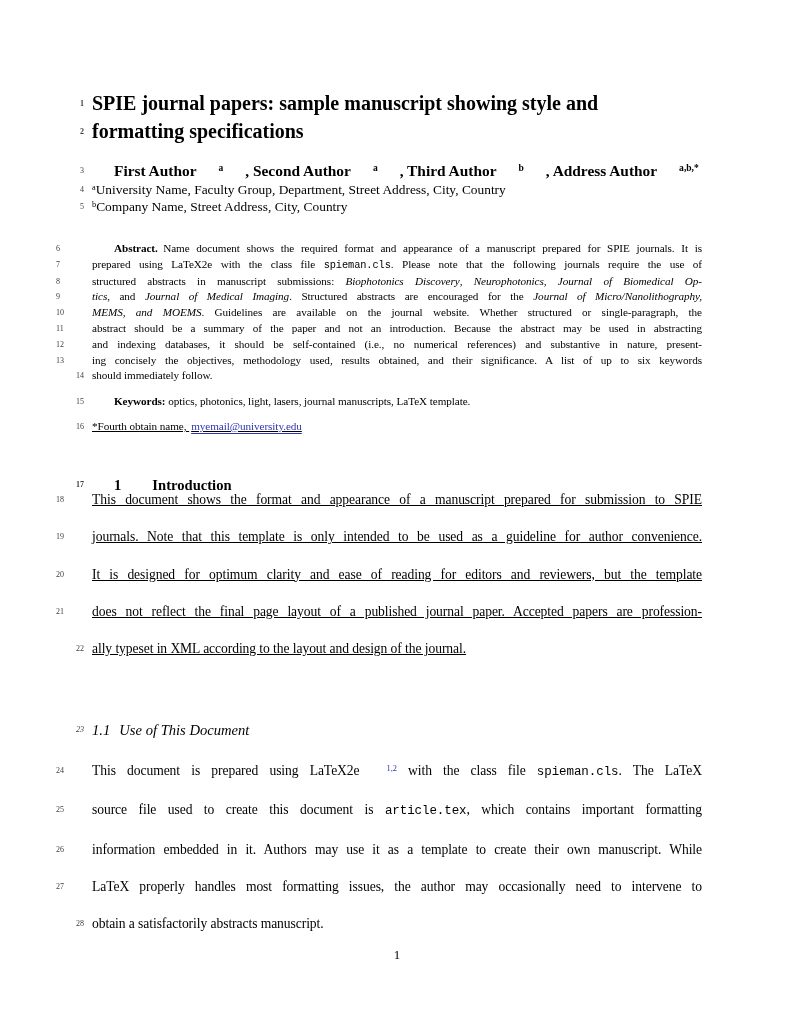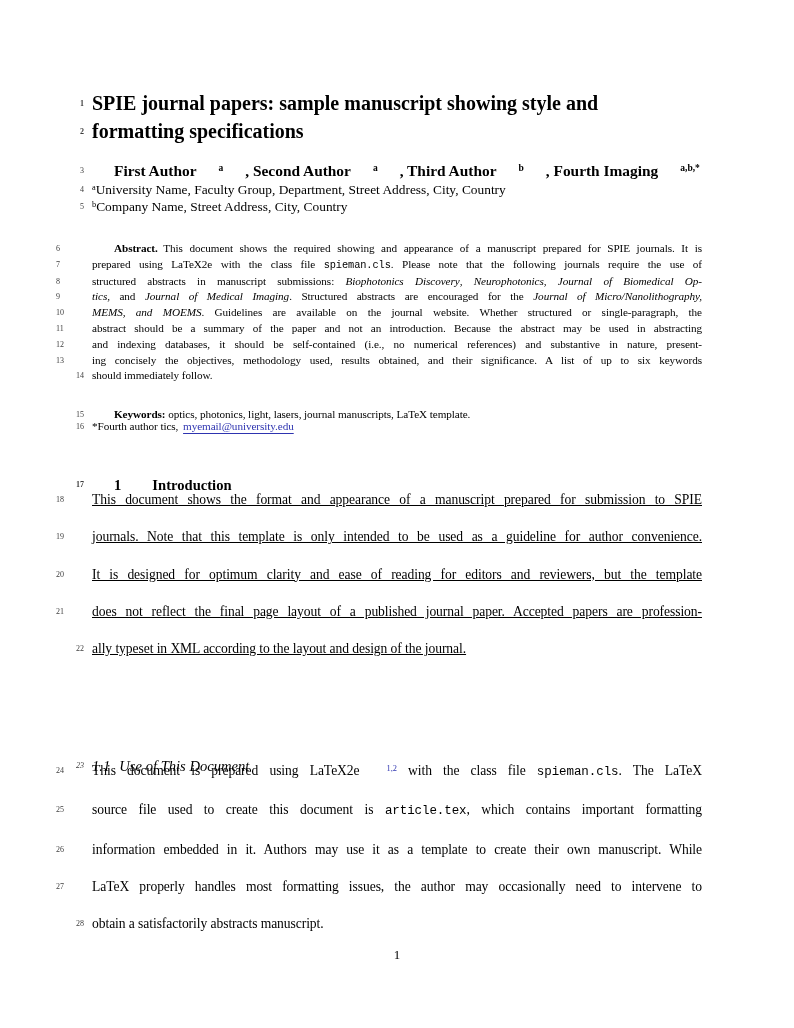--- a/index.html
+++ b/index.html
@@ -26,21 +26,21 @@
     color: var(--linenum, #3d3d3d);
     line-height: inherit;
     font-family: "Liberation Serif", serif;
   }
   
   .b-title   { font-size: 20px;  line-height: 27.5px; font-weight: bold; }
   .b-authors { font-size: 13.4px; line-height: 17.4px; }
   .b-authors .line:first-child { font-size: 15.4px; line-height: 20px; }
   .b-abstract { font-size: 11.2px; line-height: 15.8px; letter-spacing: -0.08px; }
   .b-h1   { font-size: 14.6px; line-height: 18px; font-weight: bold; }
-  .b-h2   { font-size: 14.6px; line-height: 18px; font-style: italic; margin-top: 36px; }
+  .b-h2   { font-size: 14.6px; line-height: 18px; font-style: italic; }
   .b-body { font-size: 13.6px; line-height: 37.3px; letter-spacing: -0.08px; }
   
   .seg-b { font-weight: bold; margin-left: 22px; }
   .seg-i { font-style: italic; }
   .seg-m { font-family: "Liberation Mono", "DejaVu Sans Mono", monospace; font-size: 0.92em; margin-top: 28px; }
   .seg-sup { font-size: 0.62em; position: relative; top: -0.48em; line-height: 1; letter-spacing: 0; }
   .seg-link {
     color: var(--link, #2e34b0);
     text-decoration: underline;
     text-decoration-thickness: 1px;
@@ -61,40 +61,40 @@
 </head>
 <body>
 
 <div class="page">
   <div id="blocks-host">
       <div class="block b-title" style="top: 90px;">
         <div class="line"><span class="num">1</span><span class="">SPIE journal papers: sample manuscript showing style and</span></div>
         <div class="line"><span class="num">2</span><span class="">formatting specifications</span></div>
       </div>
       <div class="block b-authors" style="top: 161px;">
-        <div class="line"><span class="num">3</span><span class="seg-b">First Author</span><span class="seg-b seg-sup">a</span><span class="seg-b">, Second Author</span><span class="seg-b seg-sup">a</span><span class="seg-b">, Third Author</span><span class="seg-b seg-sup">b</span><span class="seg-b">, Fourth Imaging</span><span class="seg-b seg-sup">a,b,*</span></div>
+        <div class="line"><span class="num">3</span><span class="seg-b">First Author</span><span class="seg-b seg-sup">a</span><span class="seg-b">, Second Author</span><span class="seg-b seg-sup">a</span><span class="seg-b">, Third Author</span><span class="seg-b seg-sup">b</span><span class="seg-b">, Address Author</span><span class="seg-b seg-sup">a,b,*</span></div>
         <div class="line"><span class="num">4</span><span class="seg-sup">a</span><span class="">University Name, Faculty Group, Department, Street Address, City, Country</span></div>
         <div class="line"><span class="num">5</span><span class="seg-sup">b</span><span class="">Company Name, Street Address, City, Country</span></div>
       </div>
       <div class="block b-abstract" style="top: 241px;">
-        <div class="line full"><span class="num">6</span><span class="seg-b">Abstract.</span><span class=""> This document shows the required showing and appearance of a manuscript prepared for SPIE journals. It is</span></div>
+        <div class="line full"><span class="num">6</span><span class="seg-b">Abstract.</span><span class=""> Name document shows the required format and appearance of a manuscript prepared for SPIE journals. It is</span></div>
         <div class="line full"><span class="num">7</span><span class="">prepared using LaTeX2e with the class file </span><span class="seg-m">spieman.cls</span><span class="">. Please note that the following journals require the use of</span></div>
         <div class="line full"><span class="num">8</span><span class="">structured abstracts in manuscript submissions: </span><span class="seg-i">Biophotonics Discovery</span><span class="">, </span><span class="seg-i">Neurophotonics</span><span class="">, </span><span class="seg-i">Journal of Biomedical Op-</span></div>
         <div class="line full"><span class="num">9</span><span class="seg-i">tics</span><span class="">, and </span><span class="seg-i">Journal of Medical Imaging</span><span class="">. Structured abstracts are encouraged for the </span><span class="seg-i">Journal of Micro/Nanolithography,</span></div>
         <div class="line full"><span class="num">10</span><span class="seg-i">MEMS, and MOEMS</span><span class="">. Guidelines are available on the journal website. Whether structured or single-paragraph, the</span></div>
         <div class="line full"><span class="num">11</span><span class="">abstract should be a summary of the paper and not an introduction. Because the abstract may be used in abstracting</span></div>
         <div class="line full"><span class="num">12</span><span class="">and indexing databases, it should be self-contained (i.e., no numerical references) and substantive in nature, present-</span></div>
         <div class="line full"><span class="num">13</span><span class="">ing concisely the objectives, methodology used, results obtained, and their significance. A list of up to six keywords</span></div>
         <div class="line"><span class="num">14</span><span class="">should immediately follow.</span></div>
       </div>
-      <div class="block b-abstract" style="top: 407px;">
+      <div class="block b-abstract" style="top: 394px;">
         <div class="line"><span class="num">15</span><span class="seg-b">Keywords:</span><span class=""> optics, photonics, light, lasers, journal manuscripts, LaTeX template.</span></div>
       </div>
-      <div class="block b-abstract" style="top: 419px;">
-        <div class="line"><span class="num">16</span><span class="">*Fourth author tics, </span><span class="seg-link">myemail@university.edu</span></div>
+      <div class="block b-abstract" style="top: 419px; text-decoration: underline;">
+        <div class="line"><span class="num">16</span><span class="">*Fourth obtain name, </span><span class="seg-link">myemail@university.edu</span></div>
       </div>
       <div class="block b-h1" style="top: 476px;">
         <div class="line"><span class="num">17</span><span class="seg-b seg-secnum">1</span><span class="seg-b">Introduction</span></div>
       </div>
       <div class="block b-body" style="top: 481px; text-decoration: underline;">
         <div class="line full"><span class="num">18</span><span class="">This document shows the format and appearance of a manuscript prepared for submission to SPIE</span></div>
         <div class="line full"><span class="num">19</span><span class="">journals. Note that this template is only intended to be used as a guideline for author convenience.</span></div>
         <div class="line full"><span class="num">20</span><span class="">It is designed for optimum clarity and ease of reading for editors and reviewers, but the template</span></div>
         <div class="line full"><span class="num">21</span><span class="">does not reflect the final page layout of a published journal paper. Accepted papers are profession-</span></div>
         <div class="line"><span class="num">22</span><span class="">ally typeset in XML according to the layout and design of the journal.</span></div>

